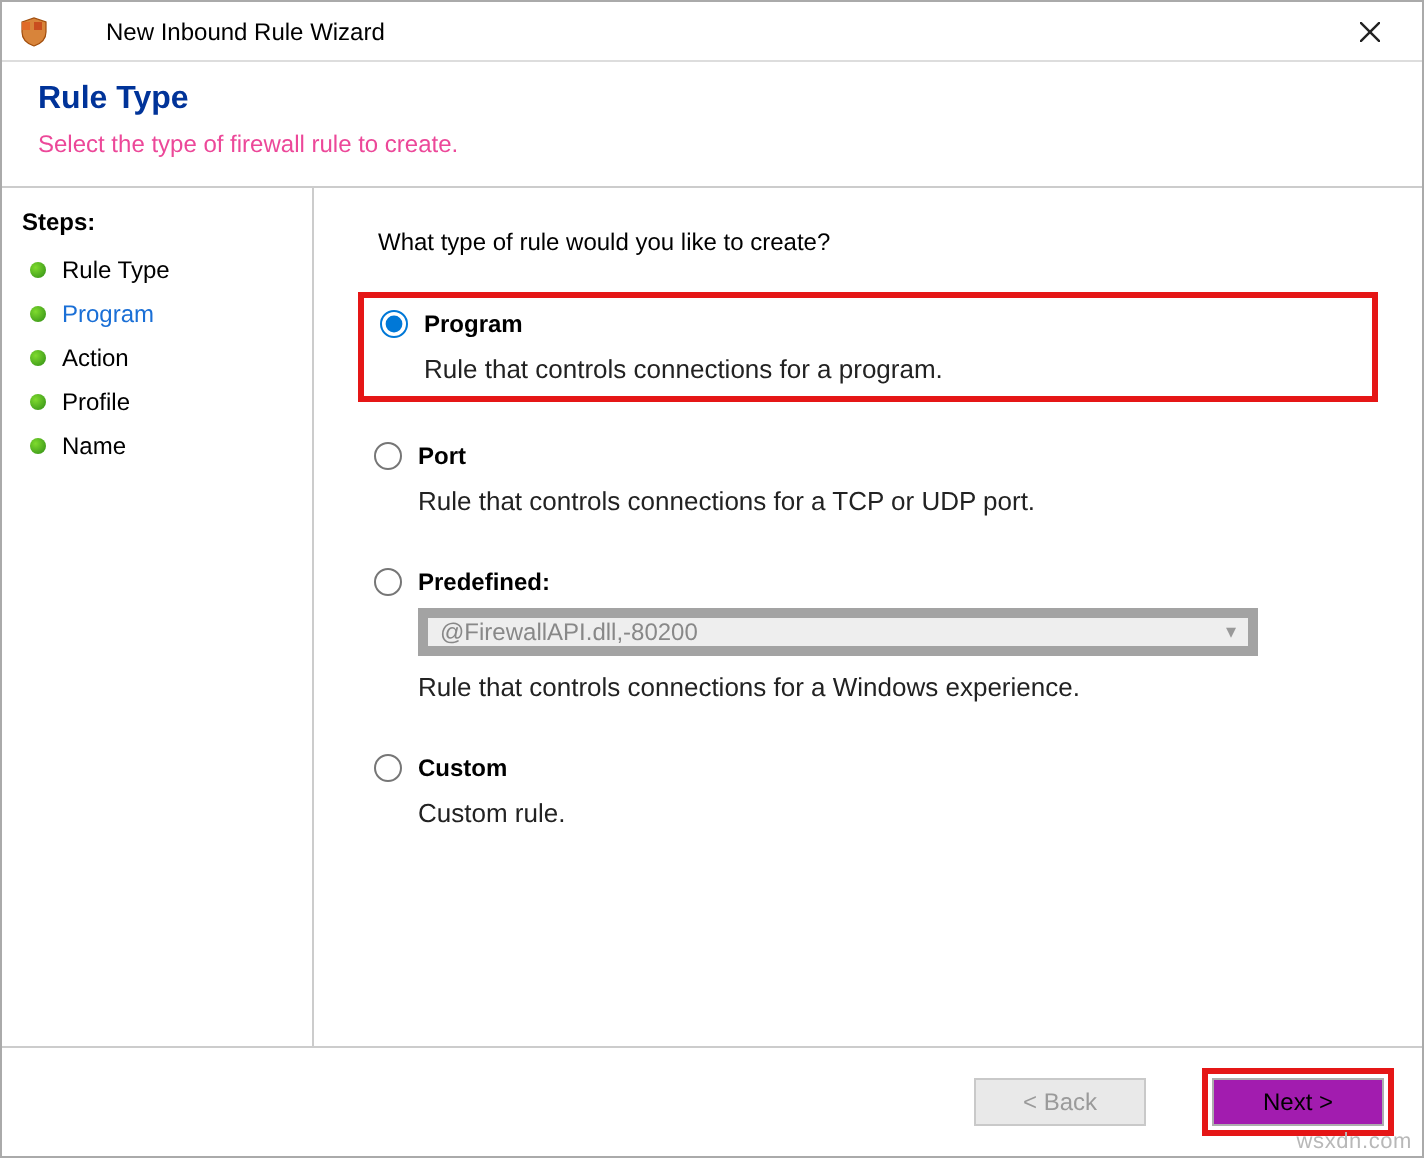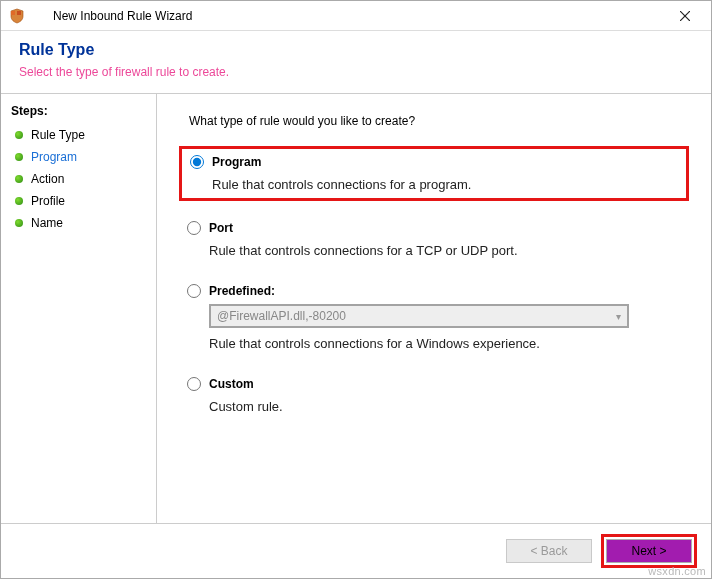--- a/index.html
+++ b/index.html
@@ -125,35 +125,35 @@
       font-size: 13px;
       color: #222;
       margin-top: 8px;
     }
     .predef-select {
       margin-left: 22px;
       margin-top: 6px;
       width: 420px;
       height: 24px;
       background: #eee;
-      border: 2px solid #a3a3a3;
+      border: 5px solid #a3a3a3;
       color: #888;
       font-size: 12px;
       padding: 0 6px;
       display: flex;
       align-items: center;
       justify-content: space-between;
     }
     .predef-select .chev { color: #999; font-size: 10px; }
     .footer {
       border-top: 1px solid #ccc;
       padding: 10px 14px;
       display: flex;
       justify-content: flex-end;
-      gap: 9px;
+      gap: 28px;
       align-items: center;
     }
     button.wbtn {
       width: 86px;
       height: 24px;
       font-family: inherit;
       font-size: 12px;
       background: #a21caf;
       border: 1px solid #adadad;
       cursor: pointer;

